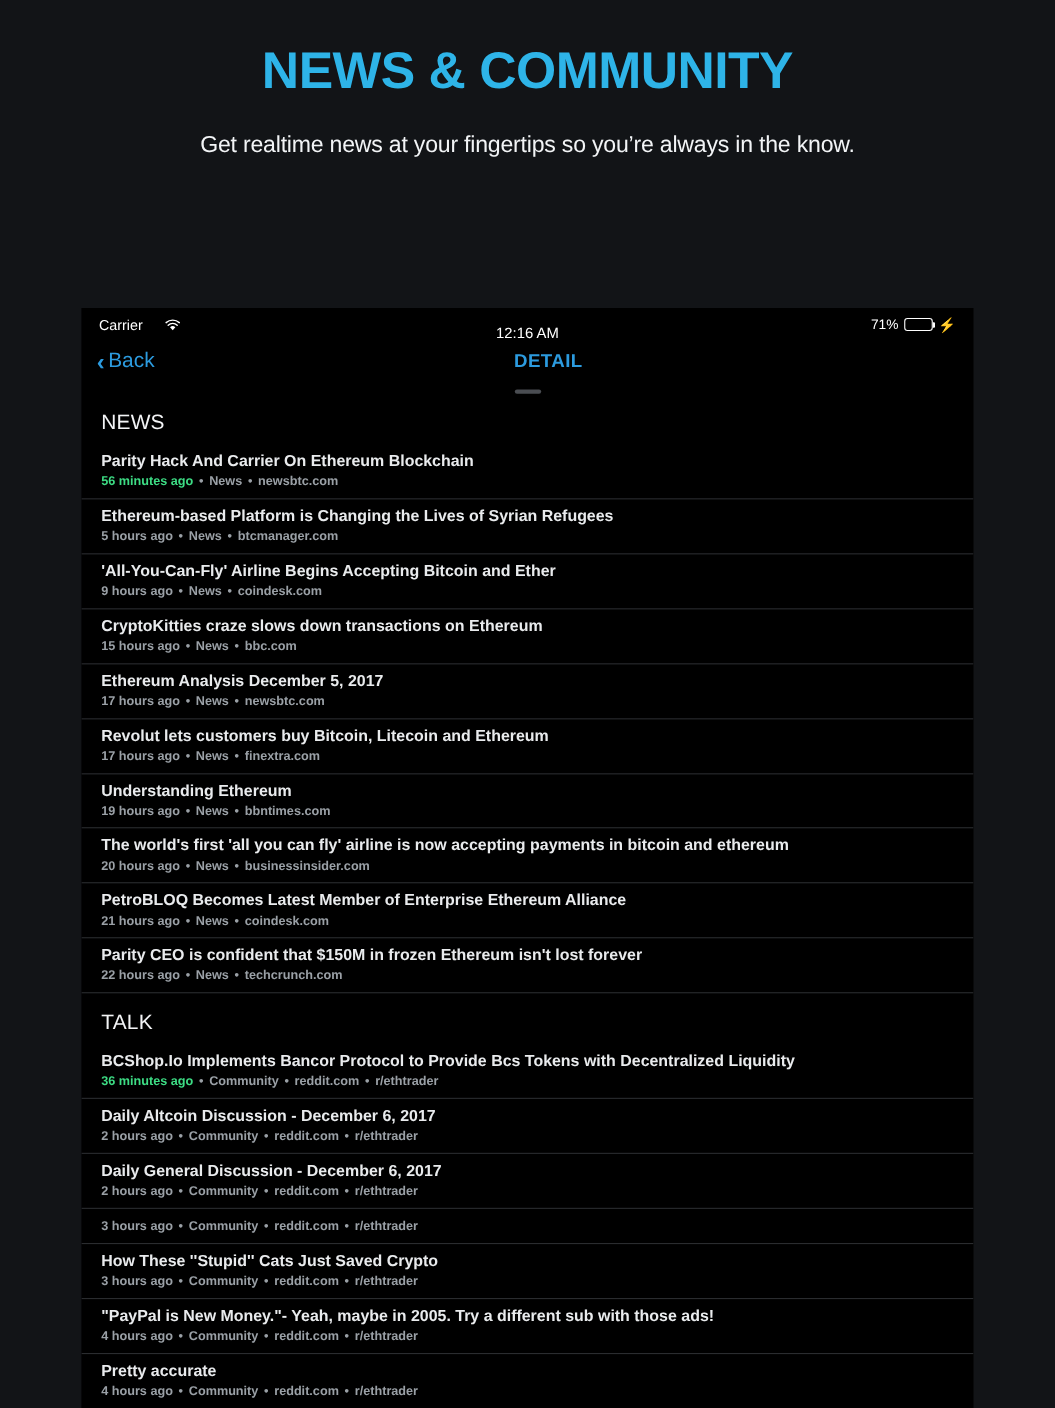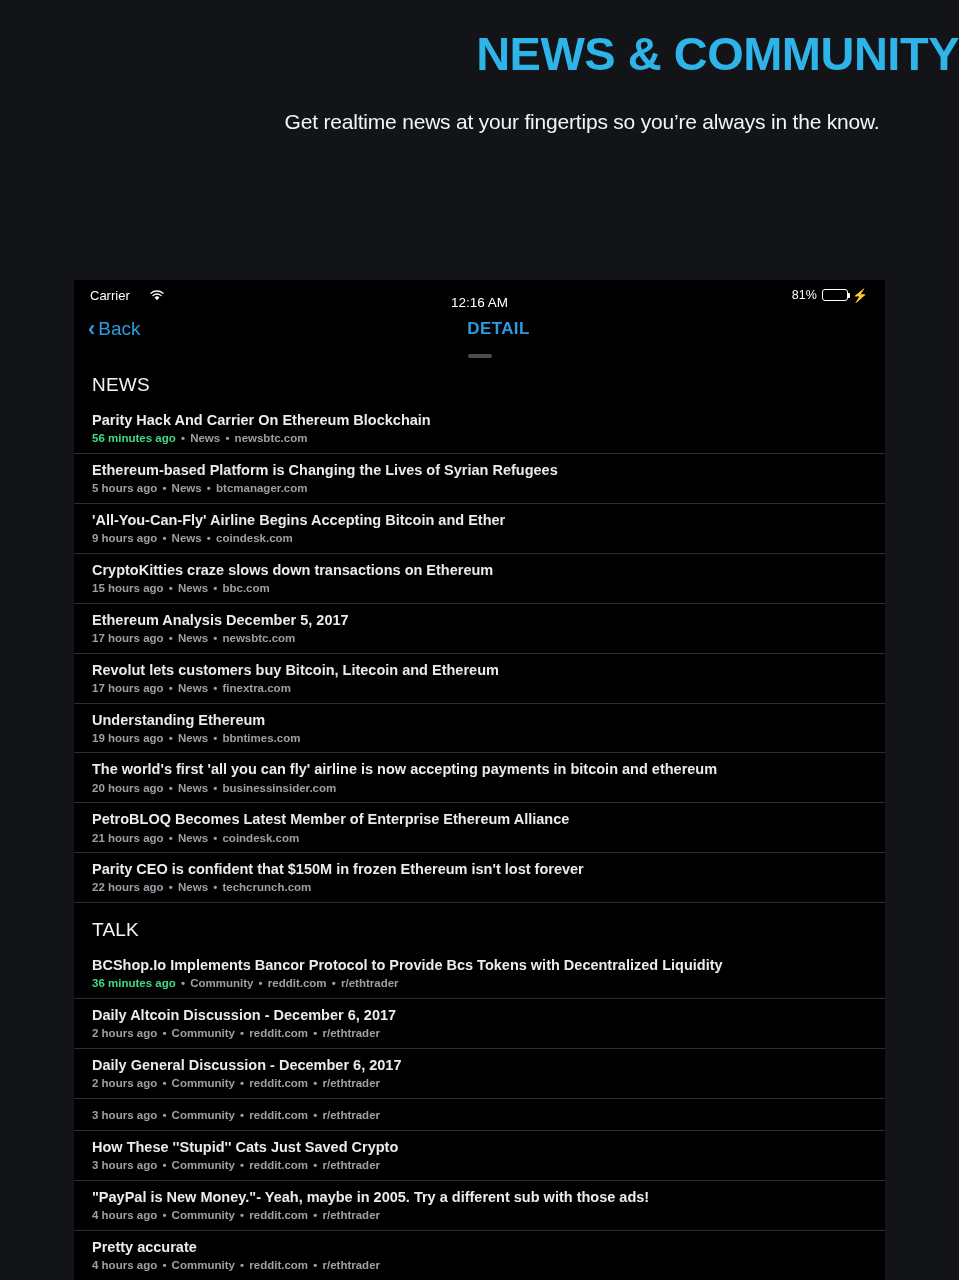--- a/index.html
+++ b/index.html
@@ -11,22 +11,22 @@
     overflow: hidden;
   }
   .page {
     position: relative;
     width: 959px;
     height: 1280px;
     background: #121417;
   }
   
   .hero {
-    padding-top: 28px;
-    text-align: right;
+    padding-top: 38px;
+    text-align: center;
   }
   .hero-title {
     color: #2eb4e8;
     font-size: 47px;
     font-weight: bold;
     letter-spacing: -0.5px;
     line-height: 1.1;
   }
   .hero-sub {
     color: #f2f4f6;
@@ -181,21 +181,21 @@
         <span class="wifi-icon">
           <svg width="14" height="11" viewBox="0 0 14 11">
             <path d="M7 10.2 L4.6 7.4 a3.6 3.6 0 0 1 4.8 0 Z" fill="#fff"></path>
             <path d="M2.9 5.6 a6 6 0 0 1 8.2 0" stroke="#fff" stroke-width="1.3" fill="none" stroke-linecap="round"></path>
             <path d="M1 3.3 a9 9 0 0 1 12 0" stroke="#fff" stroke-width="1.3" fill="none" stroke-linecap="round"></path>
           </svg>
         </span>
       </div>
       <div class="sb-center">12:16 AM</div>
       <div class="sb-right">
-        <span>81%</span>
+        <span>71%</span>
         <span class="battery"><span class="battery-fill"></span></span>
         <span class="bolt">⚡</span>
       </div>
     </div>
 
     <div class="navbar">
       <div class="nav-back">
         <span class="chev">‹</span>
         <span>Back</span>
       </div>

